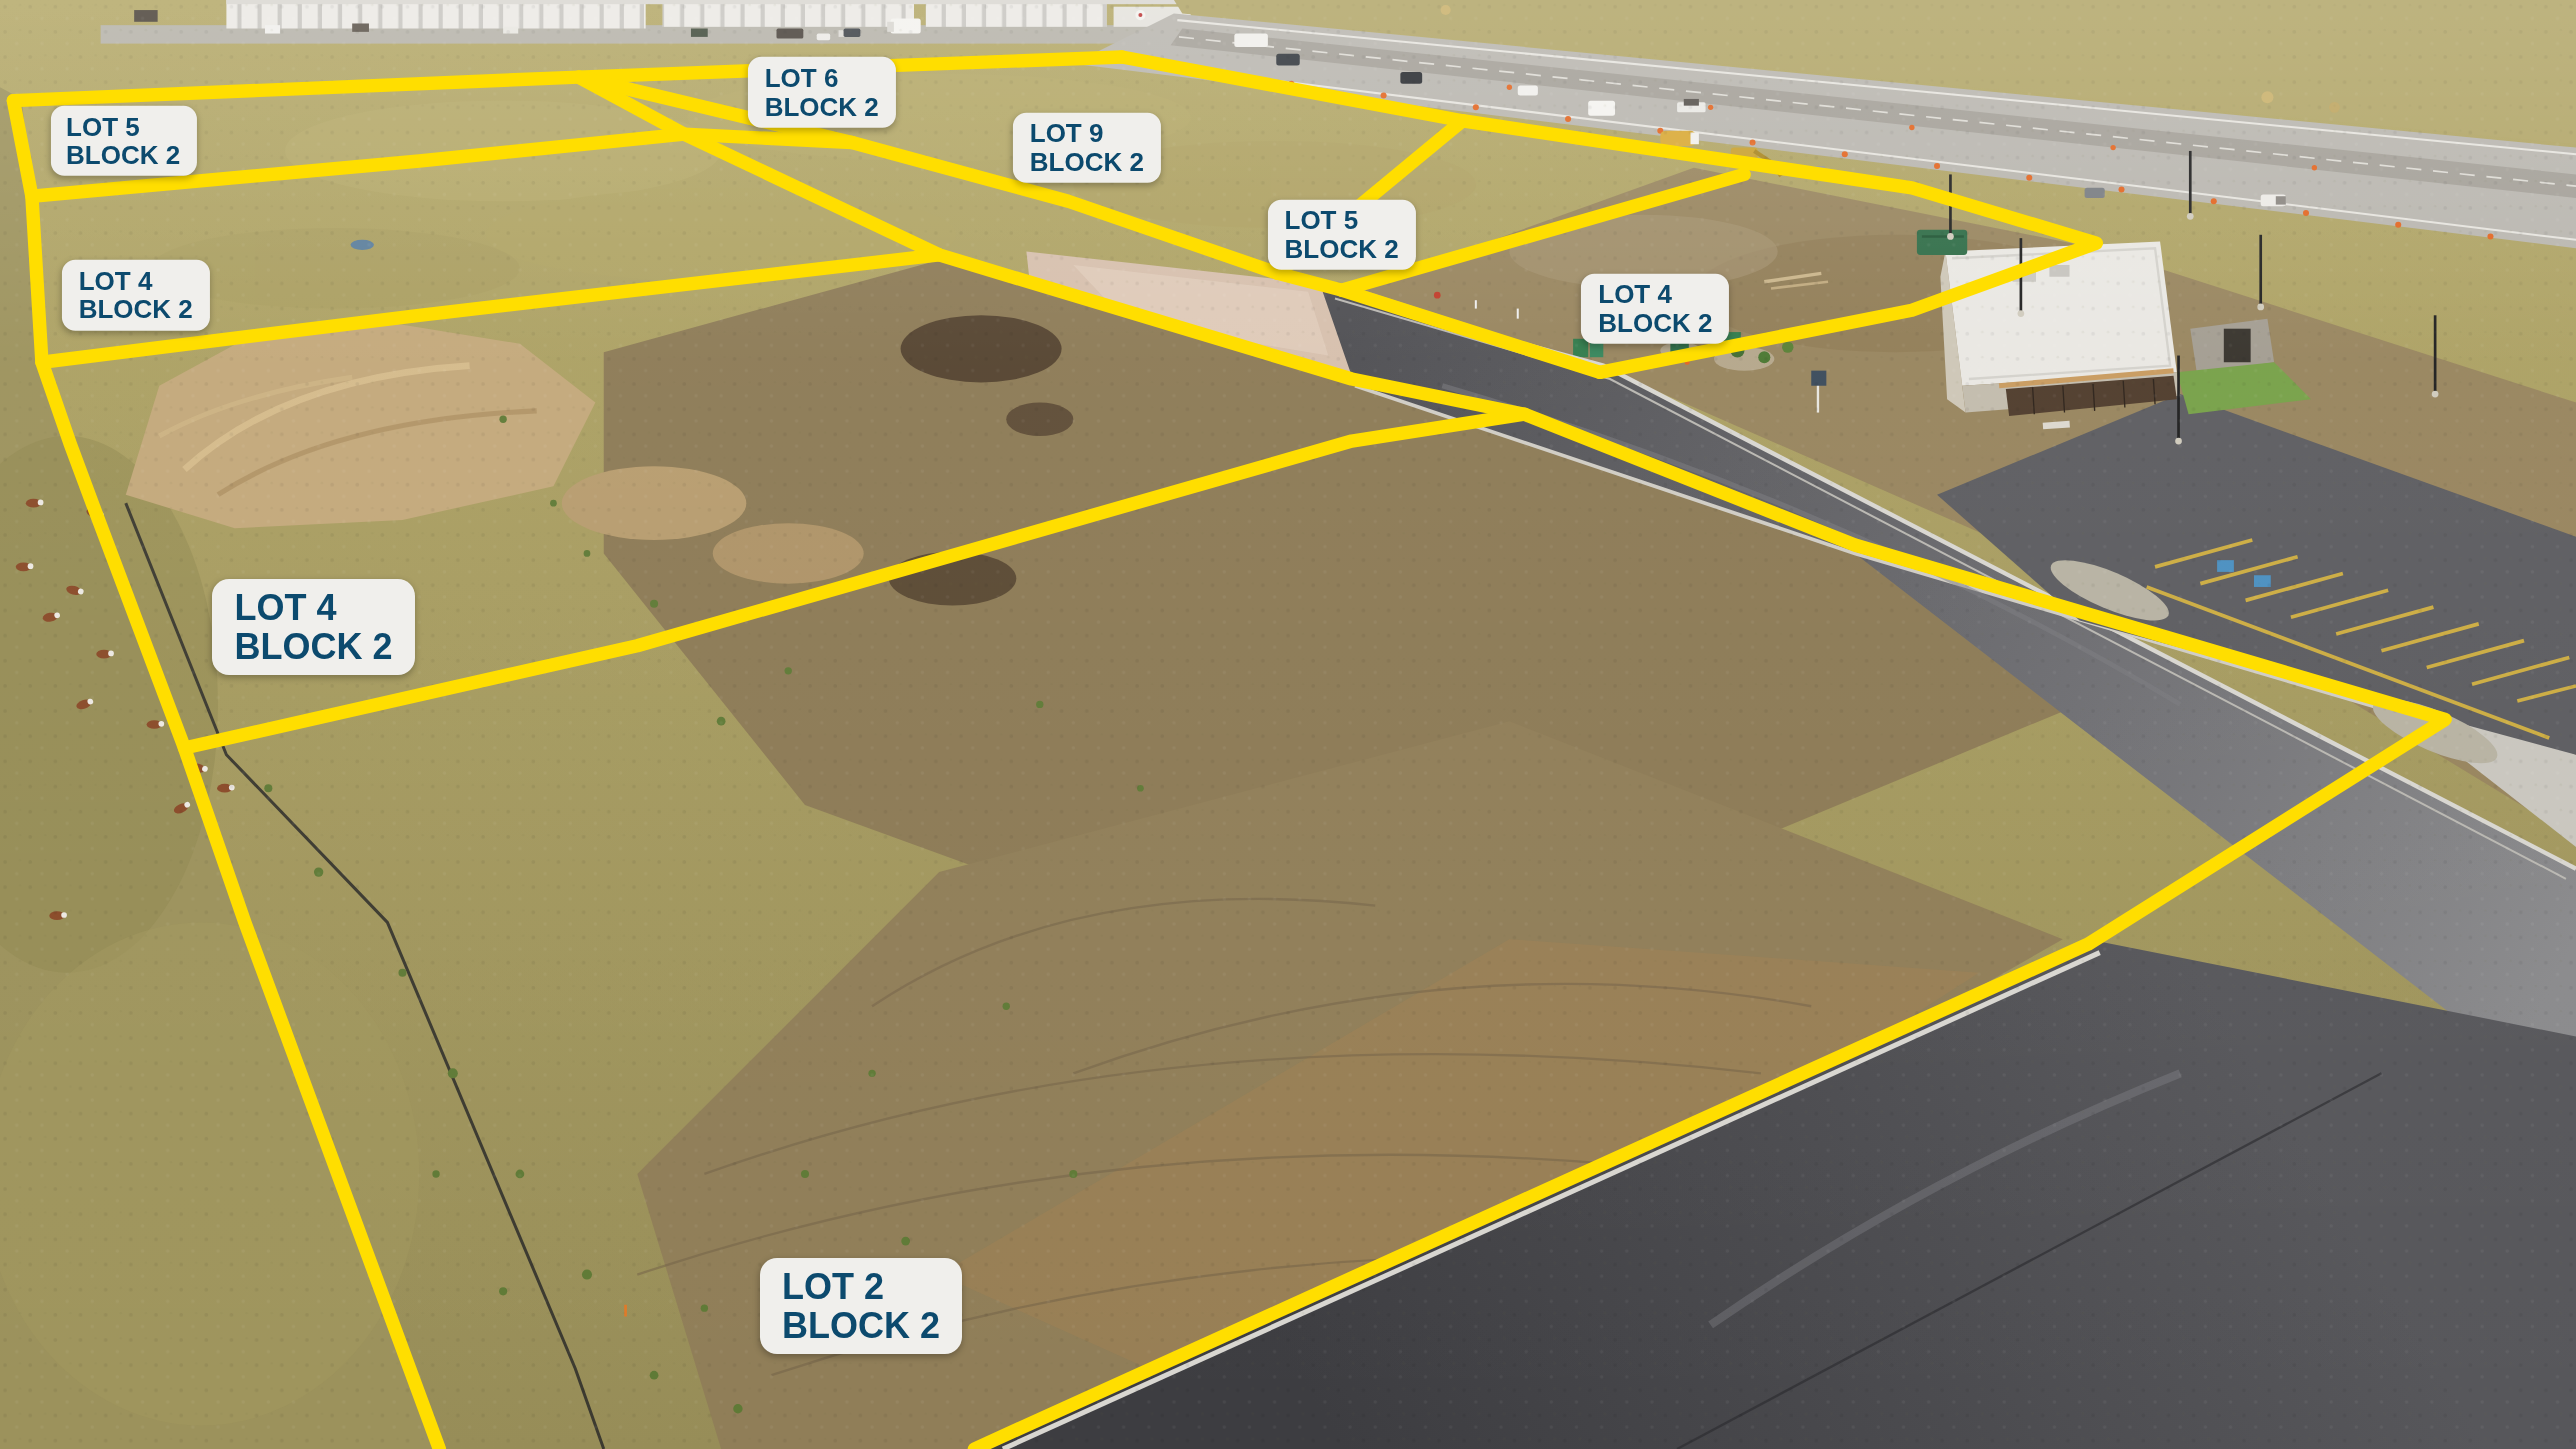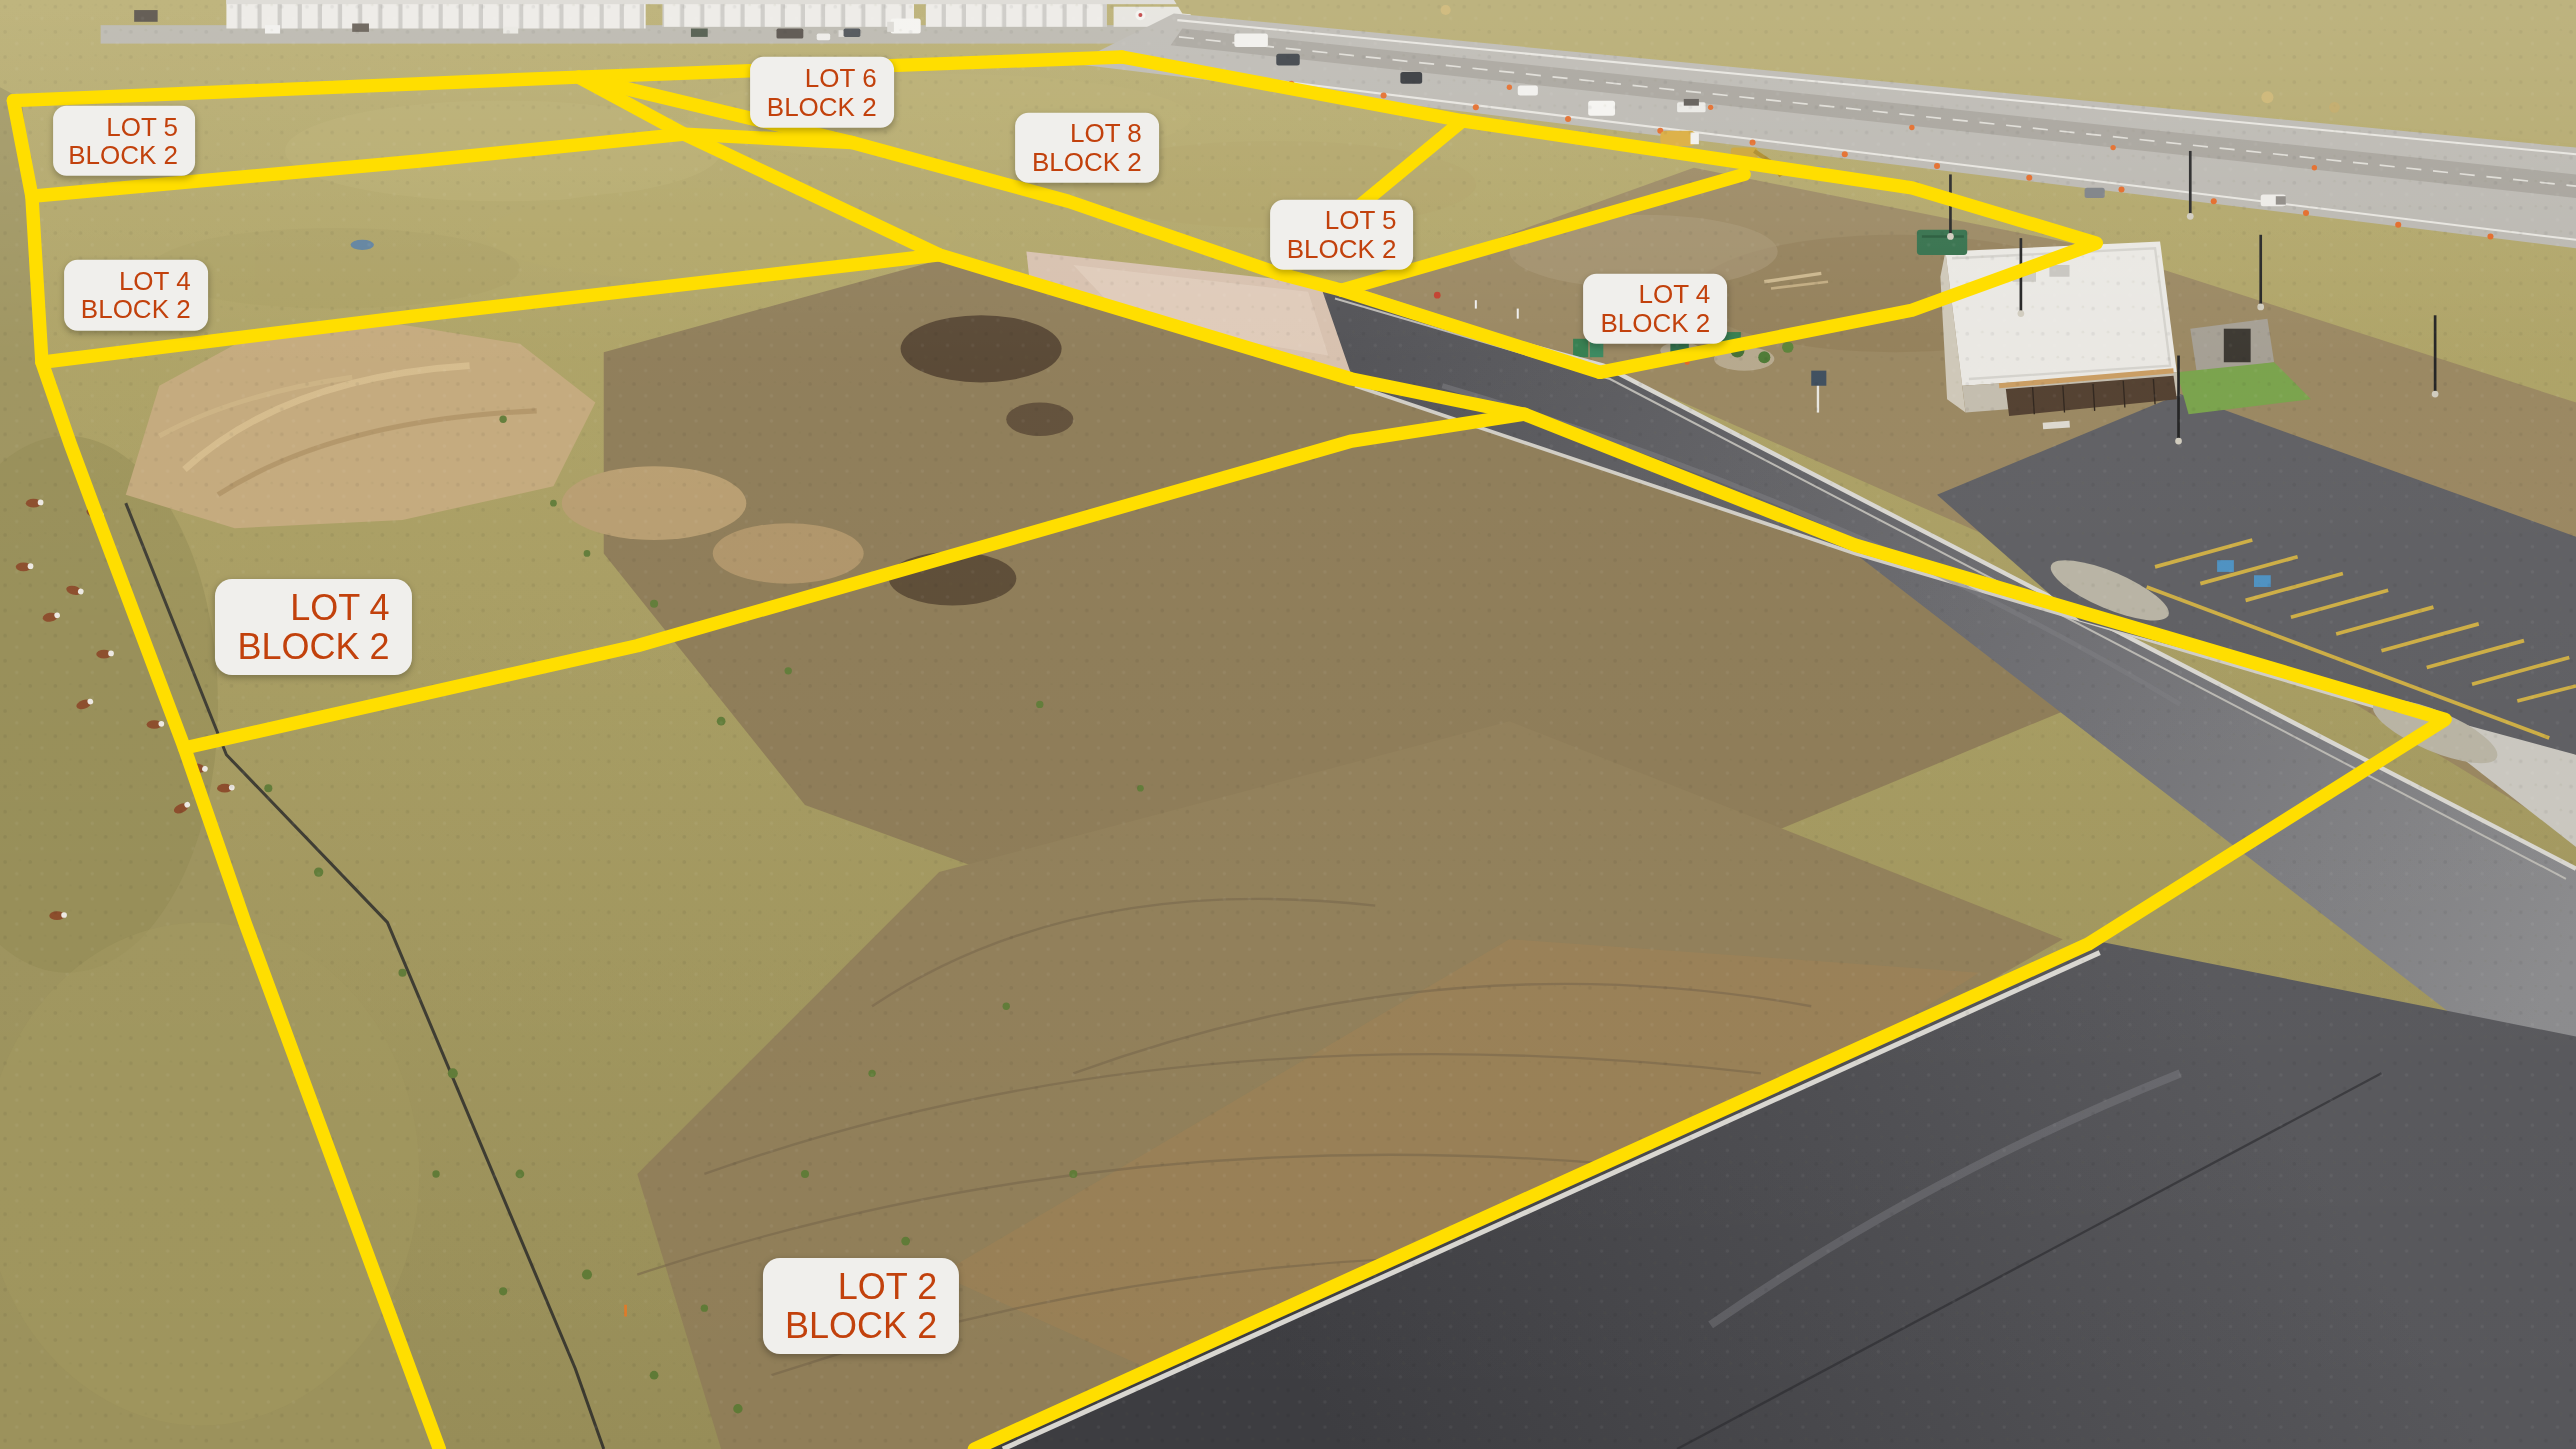--- a/index.html
+++ b/index.html
@@ -1,21 +1,21 @@
 <!DOCTYPE html>
 <html style="font-size:13.4px"><head>
 <meta charset="utf-8">
 <style>
   html,body{margin:0;padding:0;background:#222;}
   #stage{position:relative;width:2576px;height:1449px;overflow:hidden;
          font-family:"Liberation Sans", sans-serif;}
   #scene{position:absolute;left:0;top:0;width:2576px;height:1449px;display:block;}
   .lot-label{position:absolute;transform:translate(-50%,-50%);
-             background:#F0EFEC;color:#c2410c;text-align:right;
-             border-radius:13.4px;padding:6.7px 17px;font-weight:400;
+             background:#F0EFEC;color:#0c4a6e;text-align:left;
+             border-radius:13.4px;padding:6.7px 17px;font-weight:700;
              line-height:1.1;white-space:nowrap;
              box-shadow:0 2.5px 6.7px rgba(0,0,0,.25);}
   .lot-label.small{font-size:26px;}
   .lot-label.large{font-size:36px;border-radius:17px;padding:8.4px 22px;}
   .lot-label .l1,.lot-label .l2{display:block;}
 </style>
 </head>
 <body>
 
 <div id="stage">
@@ -361,21 +361,21 @@
 </div>
 <div class="lot-label small" style="left:5.27%;top:20.37%;">
   <span class="l1">LOT 4</span>
   <span class="l2">BLOCK 2</span>
 </div>
 <div class="lot-label small" style="left:31.90%;top:6.37%;">
   <span class="l1">LOT 6</span>
   <span class="l2">BLOCK 2</span>
 </div>
 <div class="lot-label small" style="left:42.19%;top:10.19%;">
-  <span class="l1">LOT 8</span>
+  <span class="l1">LOT 9</span>
   <span class="l2">BLOCK 2</span>
 </div>
 <div class="lot-label small" style="left:52.08%;top:16.20%;">
   <span class="l1">LOT 5</span>
   <span class="l2">BLOCK 2</span>
 </div>
 <div class="lot-label small" style="left:64.26%;top:21.30%;">
   <span class="l1">LOT 4</span>
   <span class="l2">BLOCK 2</span>
 </div>

